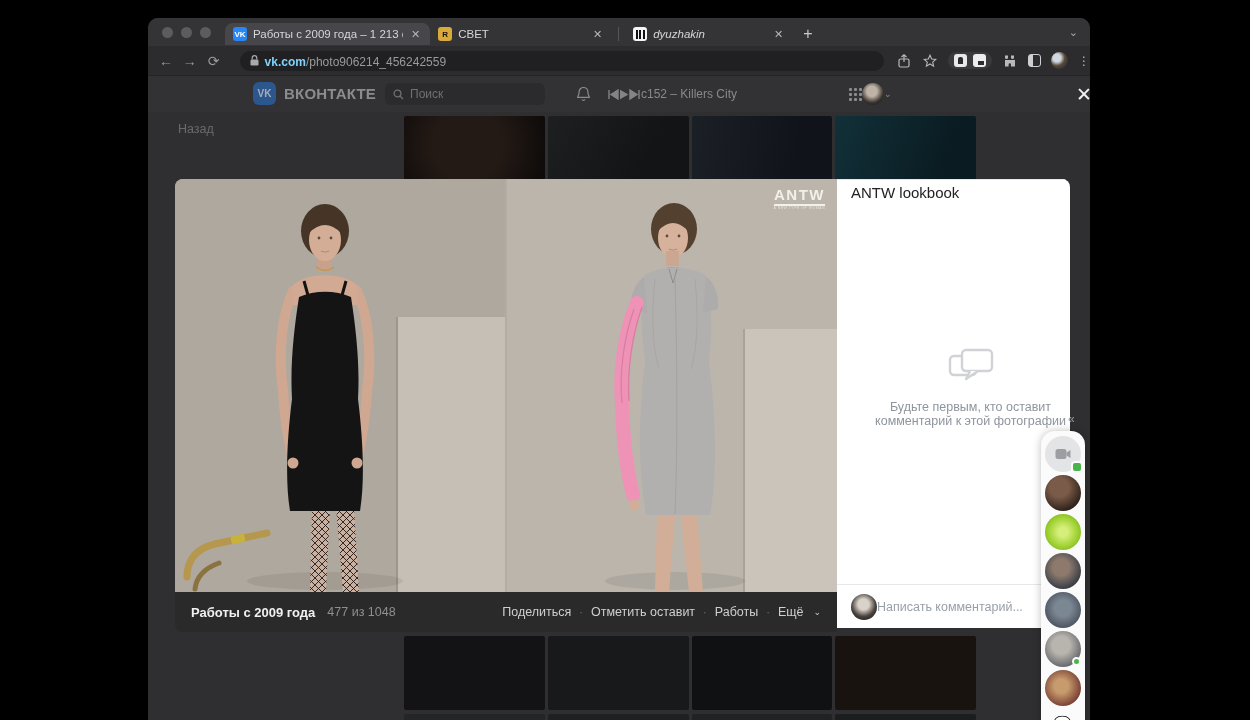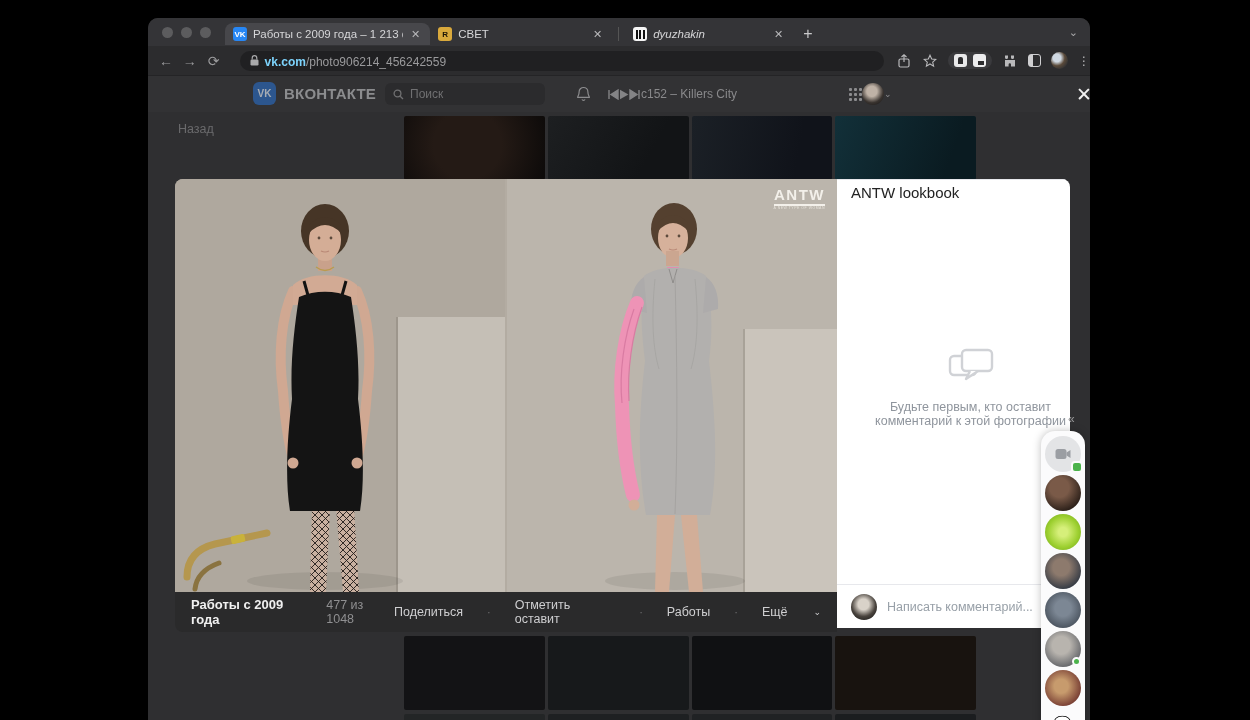--- a/index.html
+++ b/index.html
@@ -97,39 +97,39 @@
   .ph + .ph { margin-left:2px; }
   .ph svg { display:block; width:100%; height:100%; }
   .wm { position:absolute; right:12px; top:8px; color:#f3f0ea; font-weight:bold; font-size:15px;
         letter-spacing:1.5px; border-bottom:2px solid #f3f0ea; line-height:1.1; }
   .wm-sub { position:absolute; right:12px; top:27px; color:#e6e2da; font-size:3.5px; letter-spacing:.5px; }
 
   .pfoot { position:absolute; left:0; top:413px; width:662px; height:40px; background:#2a2a2b;
            border-radius:0 0 0 8px; display:flex; align-items:center; padding:0 16px; }
   .alb { color:#f0f0f0; font-size:13px; font-weight:bold; }
   .cnt { color:#8f8f91; font-size:12.5px; margin-left:12px; }
-  .pf-actions { margin-left:auto; display:flex; align-items:center; gap:24px; color:#cfcfd1; font-size:12.5px; }
+  .pf-actions { margin-left:auto; display:flex; align-items:center; gap:8px; color:#cfcfd1; font-size:12.5px; }
   .pf-sep { color:#707072; font-size:11px; }
   .pf-chev { font-size:9px; color:#cfcfd1; margin-left:2px; }
 
   .panel { position:absolute; left:662px; top:0; width:233px; height:449px; background:#fff;
            border-radius:0 8px 8px 0; display:flex; flex-direction:column; overflow:hidden; }
   .author { display:flex; gap:10px; padding:13px 14px 11px 14px; align-items:center; }
   .a-ava { width:37px; height:37px; border-radius:50%; flex:0 0 auto;
            background:radial-gradient(circle at 48% 40%, #d9d2c9 0 26%, #4a443e 58%, #101010 95%); }
   .a-name { color:#35383c; font-size:13px; font-weight:bold; }
   .a-date { color:#939598; font-size:12px; margin-top:3px; }
   .pdiv { height:1px; background:#e7e8ec; }
   .likes { display:flex; align-items:center; gap:7px; padding:12px 14px 8px 14px; color:#82868c; }
   .like-count { font-size:13px; color:#7b7f85; }
   .share-ic { margin-left:16px; }
   .caption { padding:4px 14px 10px 14px; color:#222; font-size:15px; }
   .empty-com { flex:1; display:flex; flex-direction:column; align-items:center; justify-content:center;
                gap:14px; color:#8f959d; font-size:12.5px; text-align:center; padding-bottom:20px;margin-left:34px; }
-  .cin { border-top:1px solid #e7e8ec; height:44px; display:flex; align-items:center; gap:10px; padding:0 14px; }
+  .cin { border-top:1px solid #e7e8ec; height:44px; display:flex; align-items:center; padding:0 14px; }
   .cin-ava { width:26px; height:26px; border-radius:50%; flex:0 0 auto;
              background:radial-gradient(circle at 48% 40%, #d9d2c9 0 26%, #4a443e 58%, #101010 95%); }
   .cin-ph { color:#98a0a8; font-size:12.5px; }
 
   
   .collapse { position:absolute; left:920px; top:336px; color:#9a9a9c; font-size:12px; z-index:5; letter-spacing:-2px; }
   .stack { position:absolute; left:893px; top:355px; width:44px; height:297px; background:#fbfbfc;
            border-radius:14px 14px 0 0; z-index:5; display:flex; flex-direction:column; align-items:center;
            padding-top:5px; gap:3px; box-shadow:0 0 8px rgba(0,0,0,.25); }
   .sa { width:36px; height:36px; border-radius:50%; position:relative; flex:0 0 auto; }

